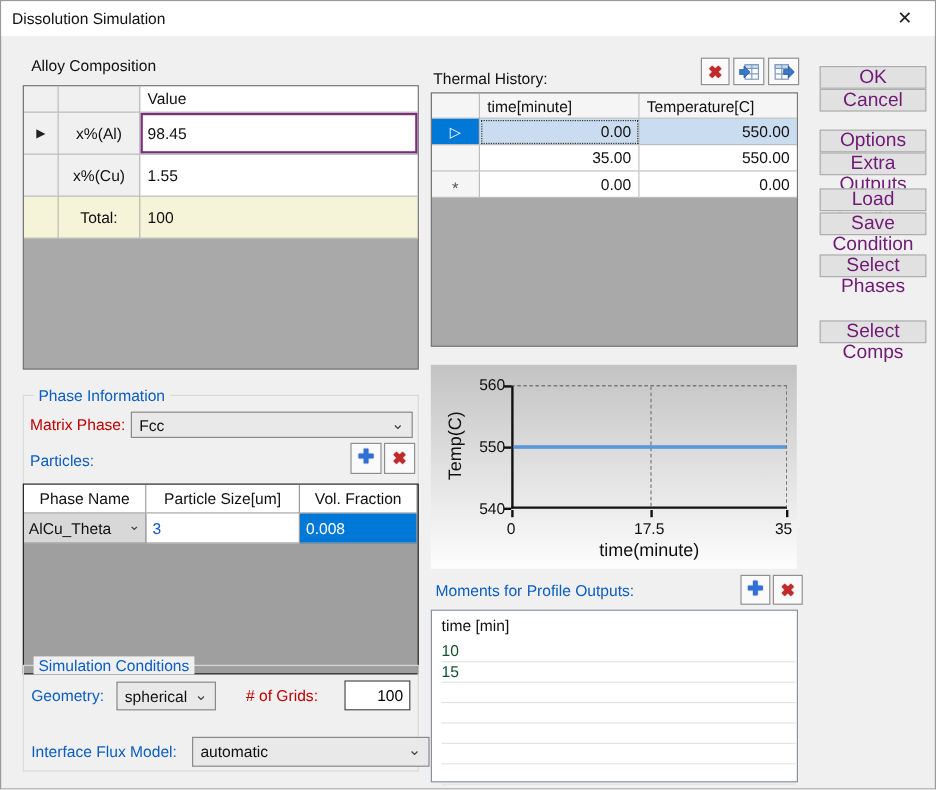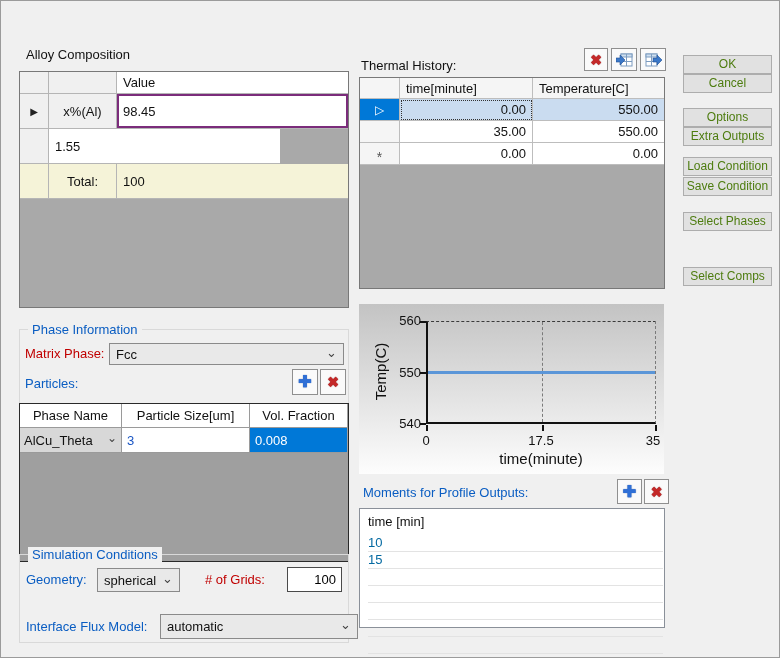--- a/index.html
+++ b/index.html
@@ -8,22 +8,22 @@
             border: 1px solid #9b9b9b; overflow: hidden; }
   .abs { position: absolute; }
   .titlebar { position: absolute; left: 0; top: 0; width: 100%; height: 29px; background: #ffffff; }
   .title-text { position: absolute; left: 9px; top: 7px; font-size: 13px; color: #111; }
   .close-btn { position: absolute; right: 14px; top: 5px; width: 22px; height: 20px;
                font-size: 15px; color: #222; text-align: center; line-height: 20px; cursor: default; }
   .lbl { font-size: 13px; color: #111; white-space: nowrap; }
   .lbl-blue { font-size: 13px; color: #0a5dc2; white-space: nowrap; }
   .lbl-red { font-size: 13px; color: #c00000; white-space: nowrap; }
   .panel-gray { background: #a9a9a9; border: 1px solid #787878; }
-  .btn { position: absolute; background: #e1e1e1; border: 1px solid #adadad; font-size: 12px;
-         color: #4d7c0f; text-align: center; font-family: "Liberation Sans", sans-serif; }
+  .btn { position: absolute; background: #e1e1e1; border: 1px solid #adadad; font-size: 16px;
+         color: #701a75; text-align: center; font-family: "Liberation Sans", sans-serif; }
   .btn span { display: block; line-height: 17px; }
   .tool-btn { position: absolute; background: #fafafa; border: 1px solid #8f8f8f;
               display: flex; align-items: center; justify-content: center; }
   .glyph-red { color: #c42828; font-size: 14px; font-weight: bold;
                text-shadow: 0 0 1px #7a1414; line-height: 1; }
   .glyph-plus { color: #2f6fd6; font-size: 16px; font-weight: bold;
                 text-shadow: 0 0 1px #1a4a9c; line-height: 1; }
   .combo { position: absolute; background: #e9e9e9; border: 1px solid #8a8a8a; font-size: 13px;
            color: #111; display: flex; align-items: center; padding-left: 6px; }
   .combo .chev { position: absolute; right: 6px; top: 45%; transform: translateY(-50%);
@@ -70,53 +70,58 @@
   .grid-v-mid { position: absolute; left: 50%; top: 0; bottom: 0; width: 0;
                 border-left: 1px dashed #7a7a7a; }
   .data-line { position: absolute; left: 0; right: 0; top: 50%; height: 3px; margin-top: -1px; }
   .tickmark { position: absolute; background: #111; }
   .ytick-lbl { position: absolute; width: 34px; text-align: right; font-size: 13px; color: #111; }
   .xtick-lbl { position: absolute; text-align: center; font-size: 13px; color: #111; }
   .axis-name { font-size: 15px; color: #111; text-align: center; }
   
   .list-box { position: absolute; background: #fff; border: 1px solid #8a9099; padding: 5px 0 0 8px; }
   .list-hdr { height: 21px; font-size: 13px; color: #111; }
-  .list-row { height: 17px; font-size: 13px; color: #0369a1; border-bottom: 1px solid #e3e3e3;
+  .list-row { height: 17px; font-size: 13px; color: #14532d; border-bottom: 1px solid #e3e3e3;
               margin-right: 1px; }
   .textbox { position: absolute; background: #fff; border: 1px solid #4a4a4a; font-size: 13px;
              text-align: right; padding-right: 5px; font-family: "Liberation Sans", sans-serif; }
   .arrow-black { color: #222; font-size: 10px; }
   .arrow-white { color: #fff; font-size: 12px; }
   .star-mark { color: #555; font-size: 14px; line-height: 6px; padding-top: 6px; }
 </style>
 </head>
 <body>
 
 <div class="dialog">
 
+  <div class="titlebar">
+    <div class="title-text">Dissolution Simulation</div>
+    <div class="close-btn">✕</div>
+  </div>
 
   <div class="lbl abs" style="left:25px;top:46px;">Alloy Composition</div>
 
   <div class="panel-gray abs" style="left:18px;top:70px;width:330px;height:237px;">
     <div class="arow" style="height:22px;">
       <div class="acell a-ind"></div>
       <div class="acell a-name"></div>
       <div class="acell a-val">Value</div>
     </div>
     <div class="arow" style="height:35px;">
       <div class="acell a-ind">
           <span class="arrow-black">▶</span>
         </div>
       <div class="acell a-name">x%(Al)</div>
       <div class="acell a-val" style="padding:0;">
         <div class="edit-cell">98.45</div>
       </div>
     </div>
     <div class="arow" style="height:35px;">
       <div class="acell a-ind"></div>
+      <div class="acell a-name">x%(Cu)</div>
       <div class="acell a-val">1.55</div>
     </div>
     <div class="arow" style="height:35px;">
       <div class="acell a-ind total-bg"></div>
       <div class="acell a-name total-bg">Total:</div>
       <div class="acell a-val total-bg">100</div>
     </div>
   </div>
 
   <div class="group" style="left:18px;top:328px;width:330px;height:209px;">
@@ -239,21 +244,21 @@
     <div class="axis-name abs" style="left:102px;top:146px;width:160px;">time(minute)</div>
   </div>
 
   <div class="lbl-blue abs" style="left:362px;top:484px;">Moments for Profile Outputs:</div>
   <div class="tool-btn" style="left:616px;top:478px;width:25px;height:25px;">
     <span class="glyph-plus">✚</span>
   </div>
   <div class="tool-btn" style="left:643px;top:478px;width:25px;height:25px;">
     <span class="glyph-red">✖</span>
   </div>
-  <div class="list-box" style="left:358px;top:507px;width:306px;height:120px;">
+  <div class="list-box" style="left:358px;top:507px;width:306px;height:144px;">
     <div class="list-hdr">time [min]</div>
     <div class="list-row">10</div>
     <div class="list-row">15</div>
     <div class="list-row"></div>
     <div class="list-row"></div>
     <div class="list-row"></div>
     <div class="list-row"></div>
     <div class="list-row"></div>
   </div>
 

